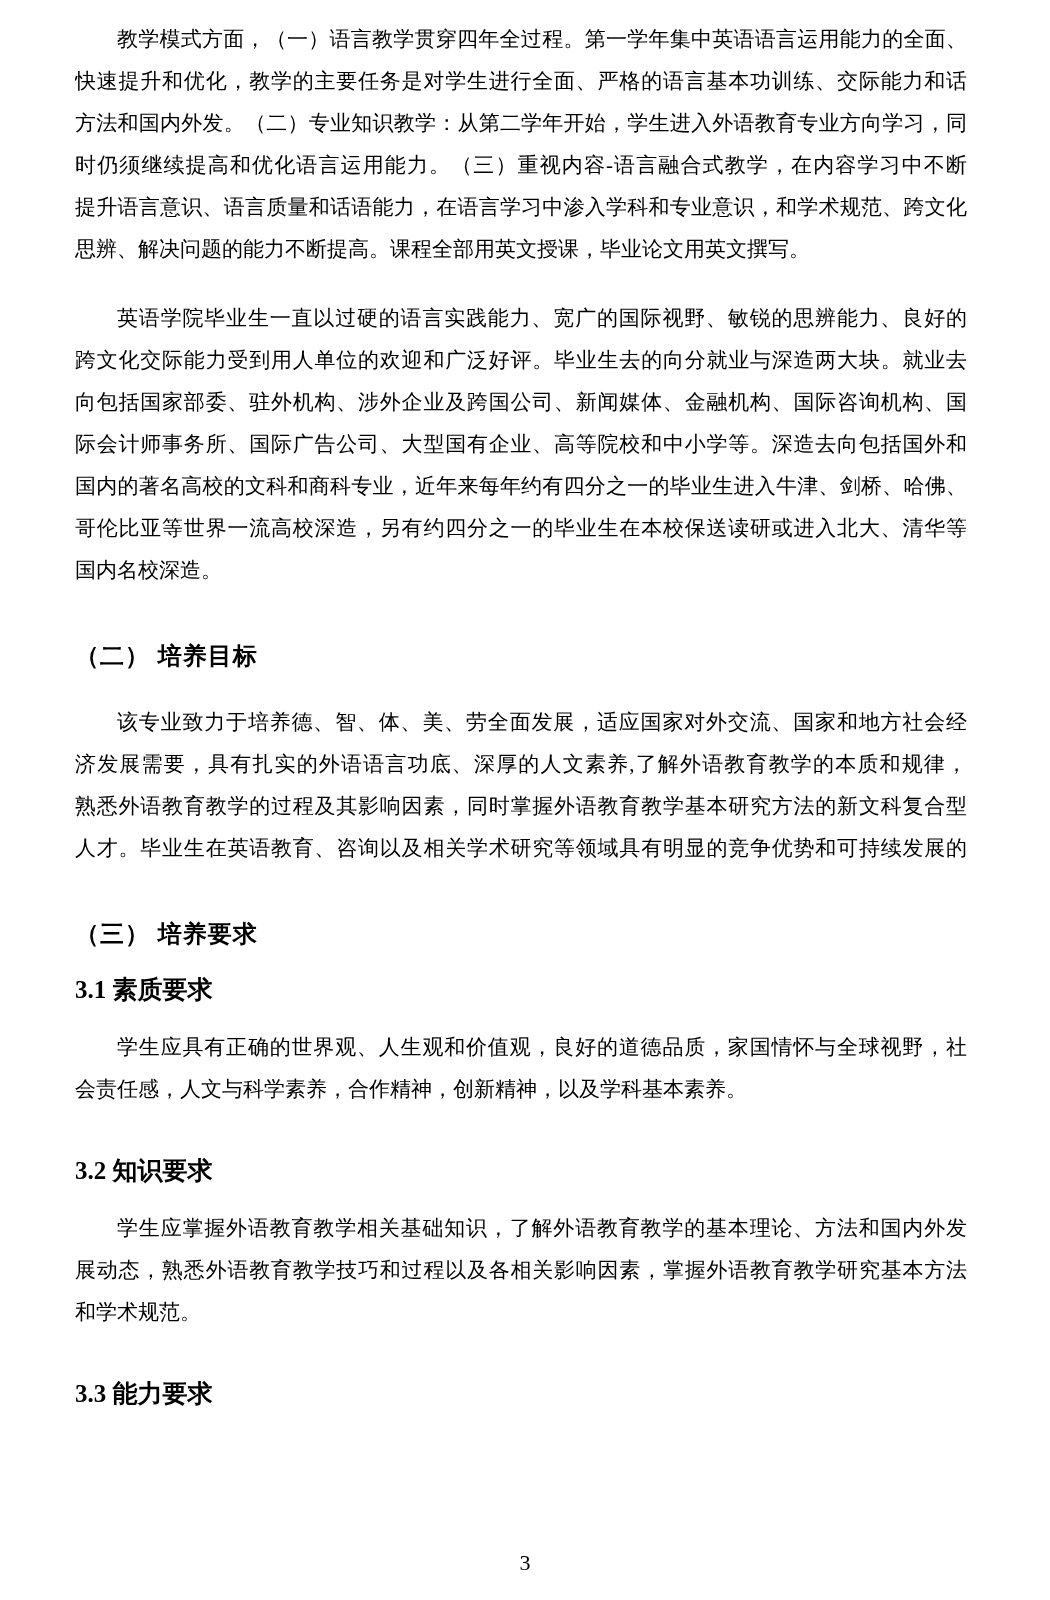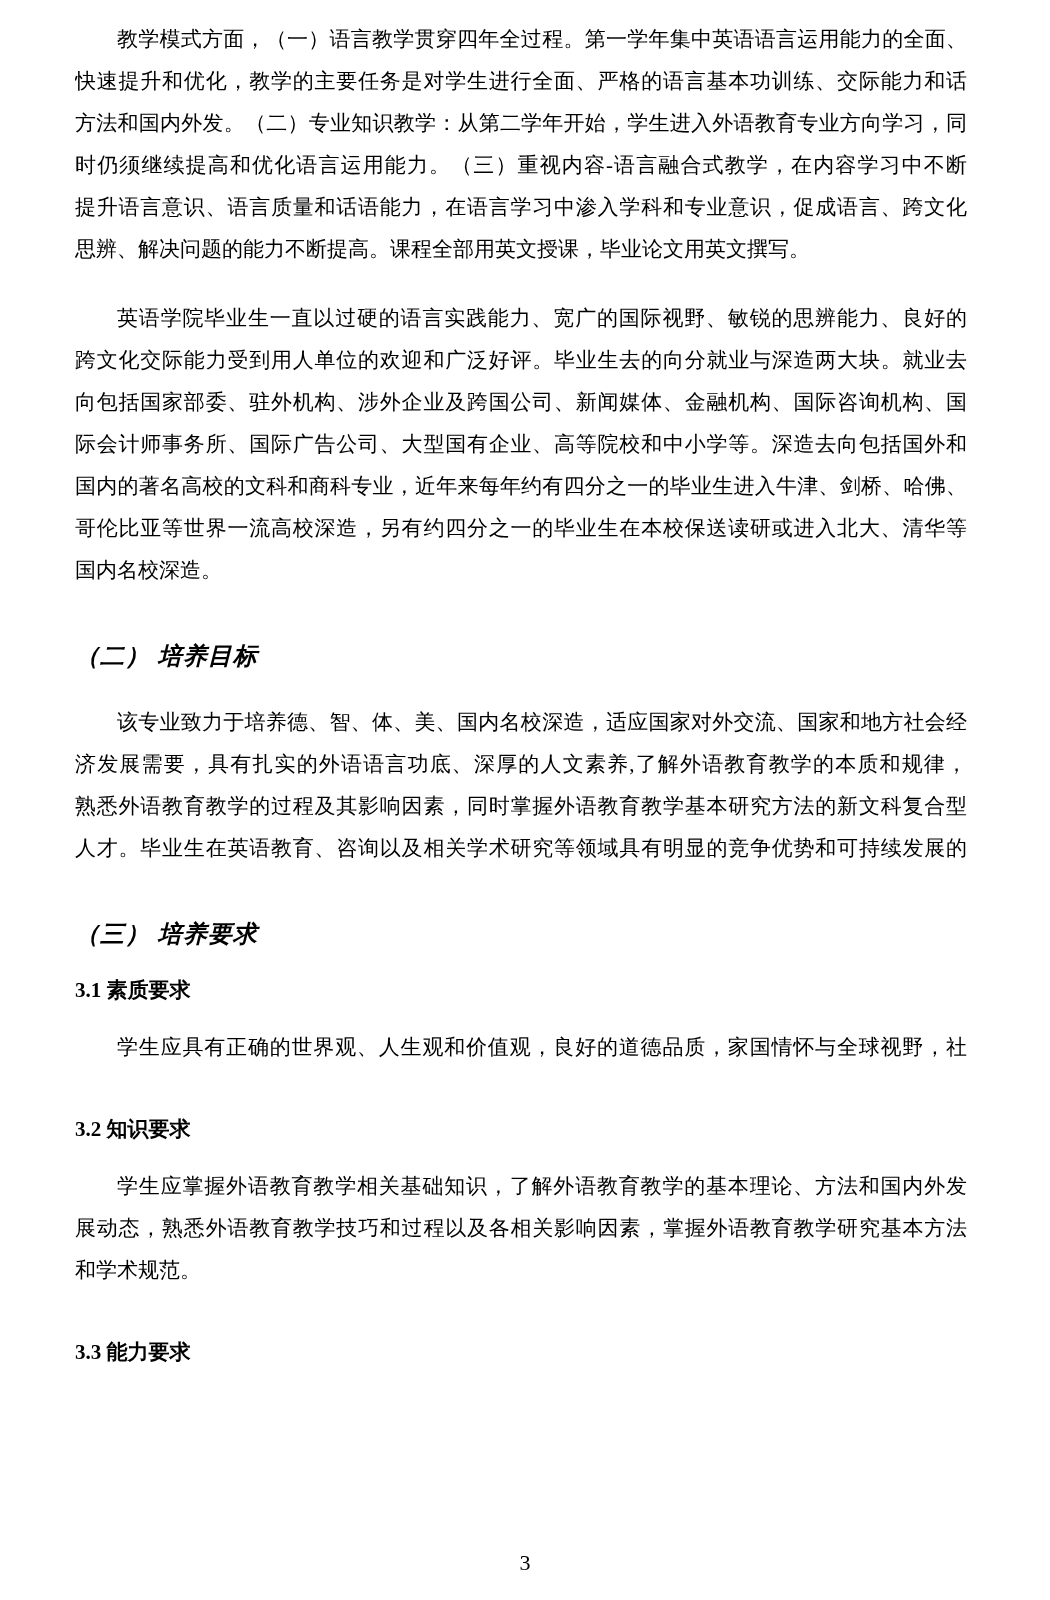--- a/index.html
+++ b/index.html
@@ -29,27 +29,26 @@
   .line.first { text-indent:2em; }
   .line.last { text-align-last:left; }
   .h2 {
     margin-top:44px;
     font-family:"Liberation Sans","DejaVu Sans",sans-serif;
     font-weight:bold;
     font-size:24px;
     line-height:42px;
     height:42px;
     letter-spacing:1px;
-    font-style:italic;
   }
   .h3 {
     margin-top:40px;
     font-family:"Liberation Serif","DejaVu Serif",serif;
     font-weight:bold;
-    font-size:21px;
+    font-size:25px;
     line-height:42px;
     height:42px;
   }
   .h2 + .h3 { margin-top:14px; }
   .h2 + .para { margin-top:24px; }
   .h3 + .para { margin-top:15px; }
   .page-number {
     position:absolute;
     left:0; right:0;
     top:1548px;
@@ -61,43 +60,44 @@
 </head>
 <body>
 
 <div class="page">
   <div class="content">
       <div class="para">
         <div class="line first">教学模式方面，（一）语言教学贯穿四年全过程。第一学年集中英语语言运用能力的全面、</div>
         <div class="line">快速提升和优化，教学的主要任务是对学生进行全面、严格的语言基本功训练、交际能力和话</div>
         <div class="line">方法和国内外发。（二）专业知识教学：从第二学年开始，学生进入外语教育专业方向学习，同</div>
         <div class="line">时仍须继续提高和优化语言运用能力。（三）重视内容-语言融合式教学，在内容学习中不断</div>
-        <div class="line">提升语言意识、语言质量和话语能力，在语言学习中渗入学科和专业意识，促成语言、跨文化</div>
+        <div class="line">提升语言意识、语言质量和话语能力，在语言学习中渗入学科和专业意识，和学术规范、跨文化</div>
         <div class="line last">思辨、解决问题的能力不断提高。课程全部用英文授课，毕业论文用英文撰写。</div>
       </div>
       <div class="para">
         <div class="line first">英语学院毕业生一直以过硬的语言实践能力、宽广的国际视野、敏锐的思辨能力、良好的</div>
         <div class="line">跨文化交际能力受到用人单位的欢迎和广泛好评。毕业生去的向分就业与深造两大块。就业去</div>
         <div class="line">向包括国家部委、驻外机构、涉外企业及跨国公司、新闻媒体、金融机构、国际咨询机构、国</div>
         <div class="line">际会计师事务所、国际广告公司、大型国有企业、高等院校和中小学等。深造去向包括国外和</div>
         <div class="line">国内的著名高校的文科和商科专业，近年来每年约有四分之一的毕业生进入牛津、剑桥、哈佛、</div>
         <div class="line">哥伦比亚等世界一流高校深造，另有约四分之一的毕业生在本校保送读研或进入北大、清华等</div>
         <div class="line last">国内名校深造。</div>
       </div>
       <div class="h2">（二） 培养目标</div>
       <div class="para">
-        <div class="line first">该专业致力于培养德、智、体、美、国内名校深造，适应国家对外交流、国家和地方社会经</div>
+        <div class="line first">该专业致力于培养德、智、体、美、劳全面发展，适应国家对外交流、国家和地方社会经</div>
         <div class="line">济发展需要，具有扎实的外语语言功底、深厚的人文素养,了解外语教育教学的本质和规律，</div>
         <div class="line">熟悉外语教育教学的过程及其影响因素，同时掌握外语教育教学基本研究方法的新文科复合型</div>
         <div class="line">人才。毕业生在英语教育、咨询以及相关学术研究等领域具有明显的竞争优势和可持续发展的</div>
       </div>
       <div class="h2">（三） 培养要求</div>
       <div class="h3">3.1 素质要求</div>
       <div class="para">
         <div class="line first">学生应具有正确的世界观、人生观和价值观，良好的道德品质，家国情怀与全球视野，社</div>
+        <div class="line last">会责任感，人文与科学素养，合作精神，创新精神，以及学科基本素养。</div>
       </div>
       <div class="h3">3.2 知识要求</div>
       <div class="para">
         <div class="line first">学生应掌握外语教育教学相关基础知识，了解外语教育教学的基本理论、方法和国内外发</div>
         <div class="line">展动态，熟悉外语教育教学技巧和过程以及各相关影响因素，掌握外语教育教学研究基本方法</div>
         <div class="line last">和学术规范。</div>
       </div>
       <div class="h3">3.3 能力要求</div>
     </div>
   <div class="page-number">3</div>

